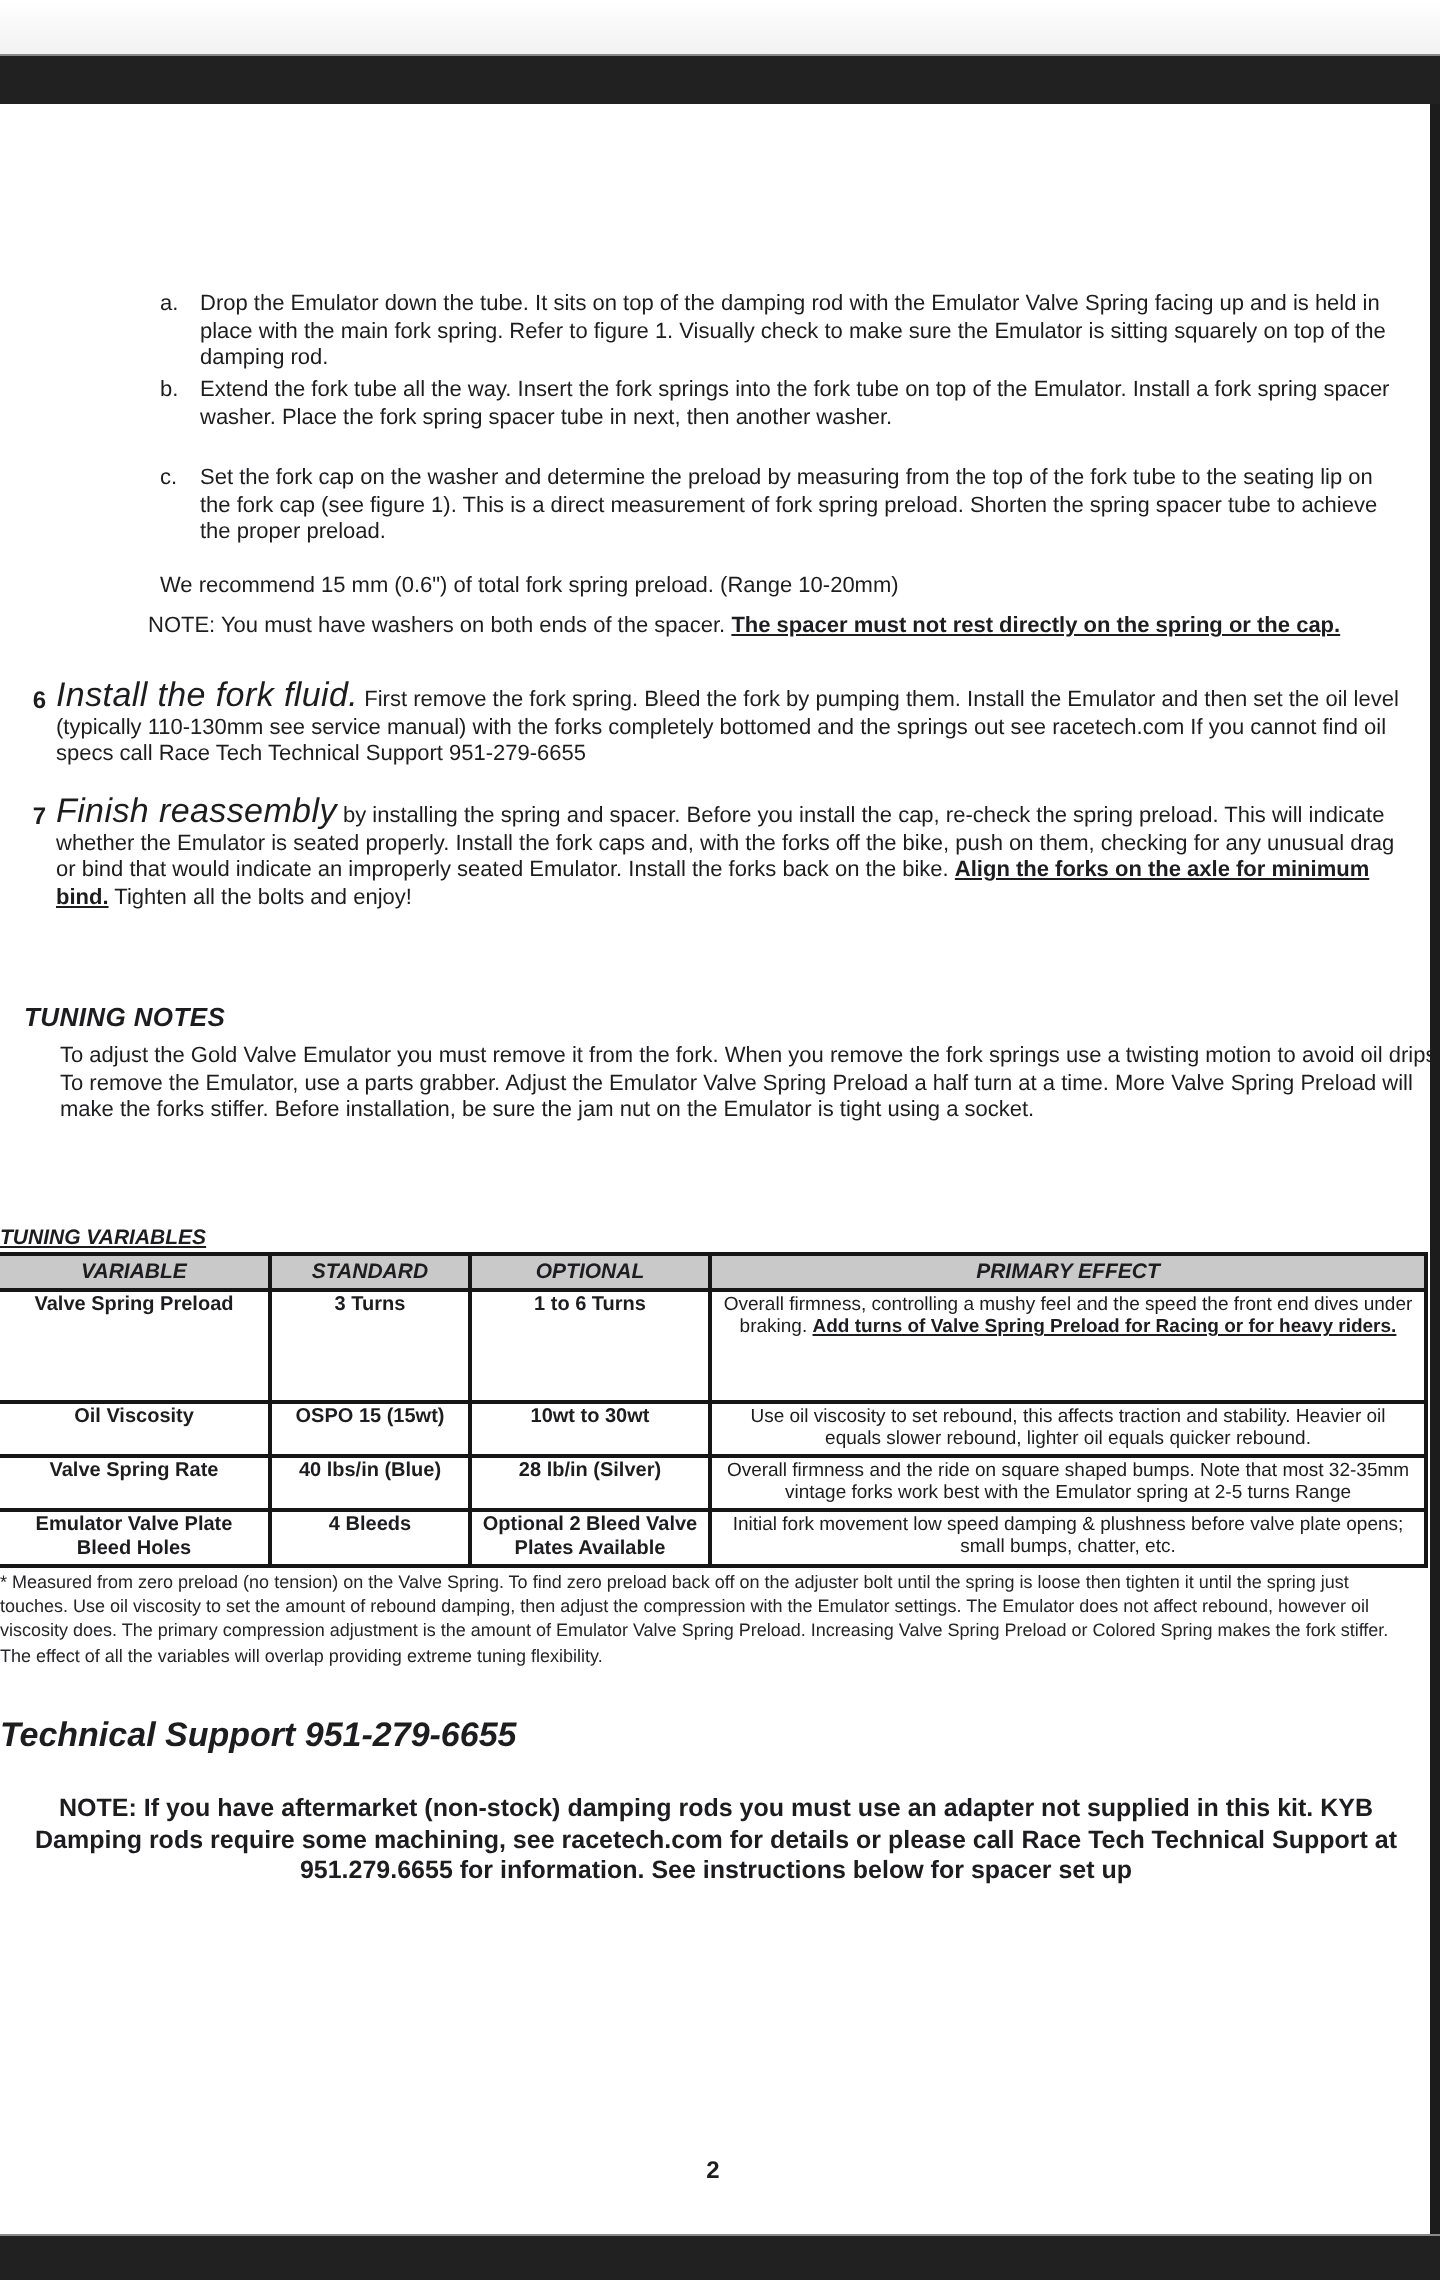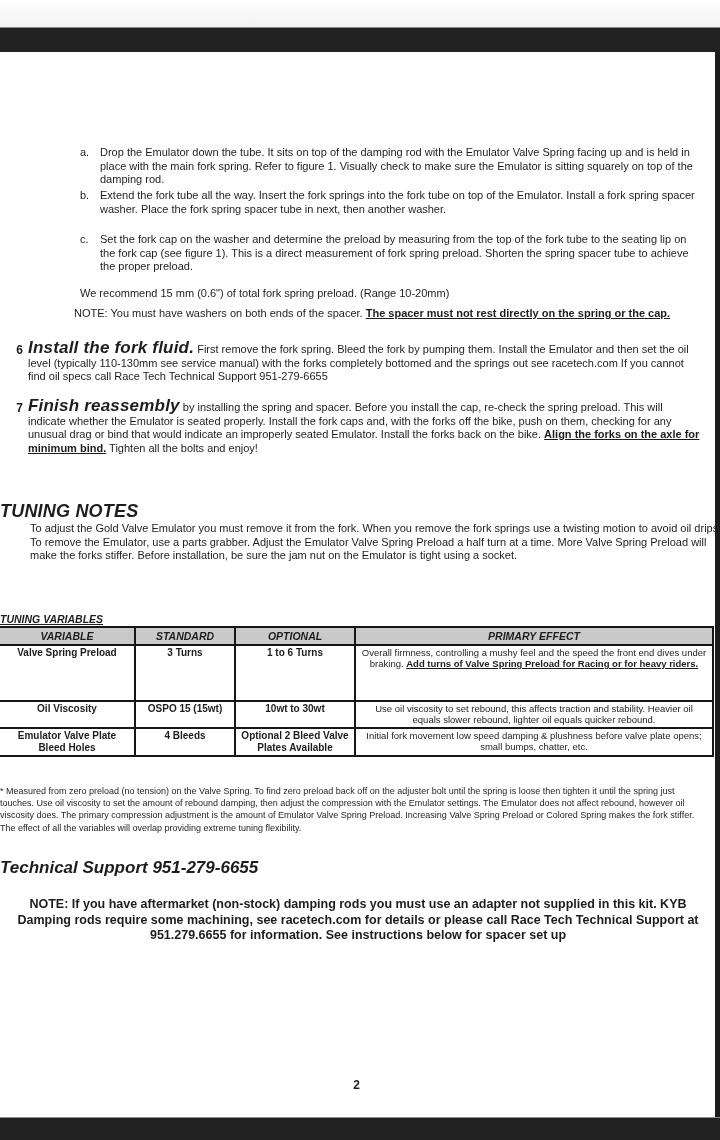--- a/index.html
+++ b/index.html
@@ -15,23 +15,23 @@
   .abs{position:absolute;}
   .list-item{left:80px;width:622px;font-size:11px;line-height:13.5px;}
   .list-letter{position:absolute;left:0;top:0;}
   .list-text{display:block;padding-left:20px;}
   .plain-line{left:80px;width:622px;font-size:11px;line-height:13.5px;}
   .note-para{left:74px;width:618px;font-size:11px;line-height:13.5px;}
   .bu{font-weight:bold;text-decoration:underline;}
 
   .step{left:28px;width:672px;font-size:11px;line-height:13.5px;}
   .step-num{position:absolute;left:-35px;top:3px;font-size:12px;font-weight:bold;width:30px;text-align:right;}
-  .step-heading{font-style:italic;font-weight:bold;font-size:17px;letter-spacing:.2px;}
+  .step-heading{font-style:italic;font-weight:normal;font-size:17px;letter-spacing:.2px;}
 
-  .section-heading{left:0;font-style:italic;font-weight:bold;font-size:18px;letter-spacing:.2px;}
+  .section-heading{left:12px;font-style:italic;font-weight:bold;font-size:13px;letter-spacing:.2px;}
   .section-body{left:0;width:700px;font-size:11px;line-height:13.5px;margin-left:30px;}
 
   .tv-label{left:0;font-size:10.5px;font-style:italic;font-weight:bold;text-decoration:underline;}
   table.tuning{border-collapse:collapse;table-layout:fixed;width:713px;}
   table.tuning td,table.tuning th{border:2px solid #161616;padding:1px 4px 2px;vertical-align:top;text-align:center;margin-top:22px;}
   table.tuning th{background:#c9c9c9;font-style:italic;font-weight:bold;font-size:10.5px;padding:2px 4px;}
   table.tuning td{font-size:10px;font-weight:bold;line-height:11.5px;}
   table.tuning td.effect{font-weight:normal;font-size:9.5px;line-height:11px;}
   table.tuning tr td:first-child,table.tuning tr th:first-child{border-left:none;}
   td.tall{padding-top:3px;}
@@ -113,20 +113,26 @@
             <span>Overall firmness, controlling a mushy feel and the speed the front end dives under braking.</span>
             <span class="bu">Add turns of Valve Spring Preload for Racing or for heavy riders.</span>
           </td>
         </tr>
         <tr class="row2">
           <td>Oil Viscosity</td>
           <td>OSPO 15 (15wt)</td>
           <td>10wt to 30wt</td>
           <td class="effect">Use oil viscosity to set rebound, this affects traction and stability. Heavier oil equals slower rebound, lighter oil equals quicker rebound.</td>
         </tr>
+        <tr class="row3">
+          <td>Valve Spring Rate</td>
+          <td>40 lbs/in (Blue)</td>
+          <td>28 lb/in (Silver)</td>
+          <td class="effect">Overall firmness and the ride on square shaped bumps. Note that most 32-35mm vintage forks work best with the Emulator spring at 2-5 turns Range</td>
+        </tr>
         <tr class="row4">
           <td>Emulator Valve Plate Bleed Holes</td>
           <td>4 Bleeds</td>
           <td>Optional 2 Bleed Valve Plates Available</td>
           <td class="effect">Initial fork movement low speed damping &amp; plushness before valve plate opens; small bumps, chatter, etc.</td>
         </tr>
       </tbody>
         </table>
     </div>
 

